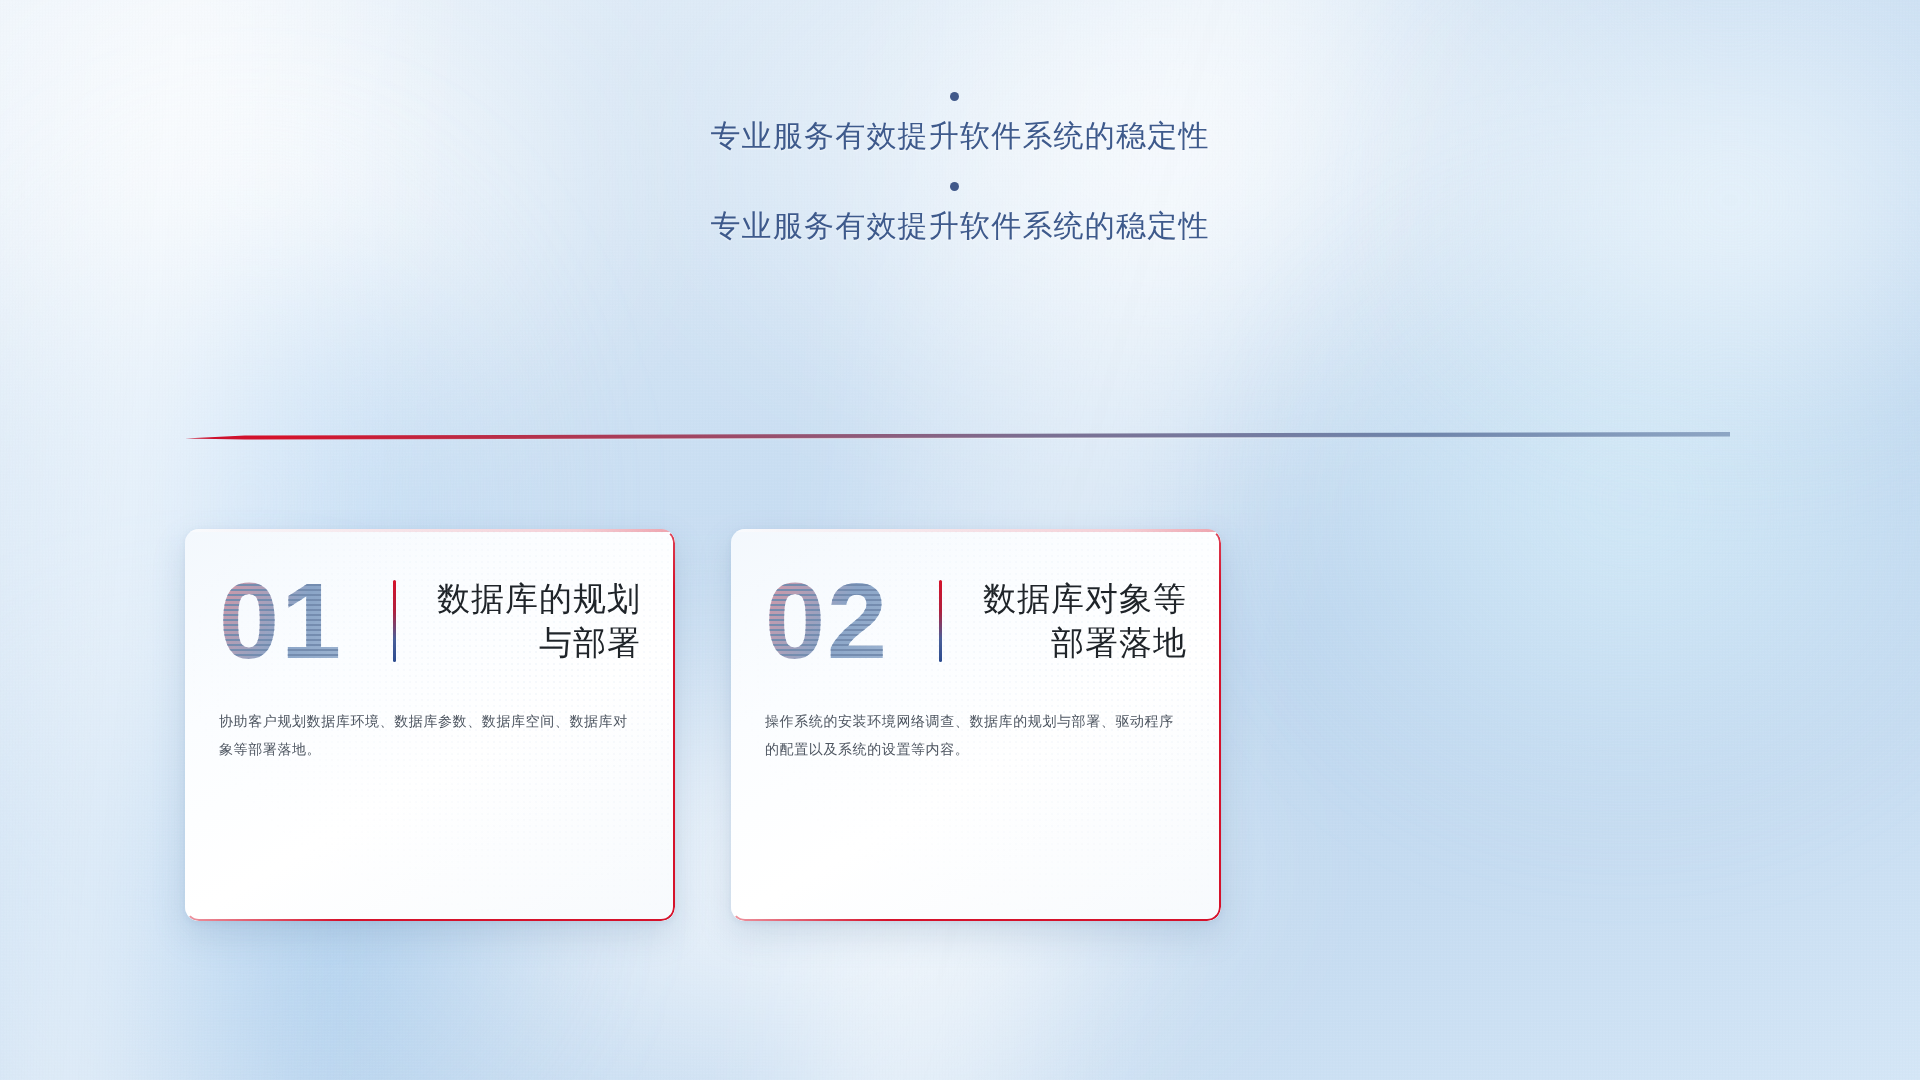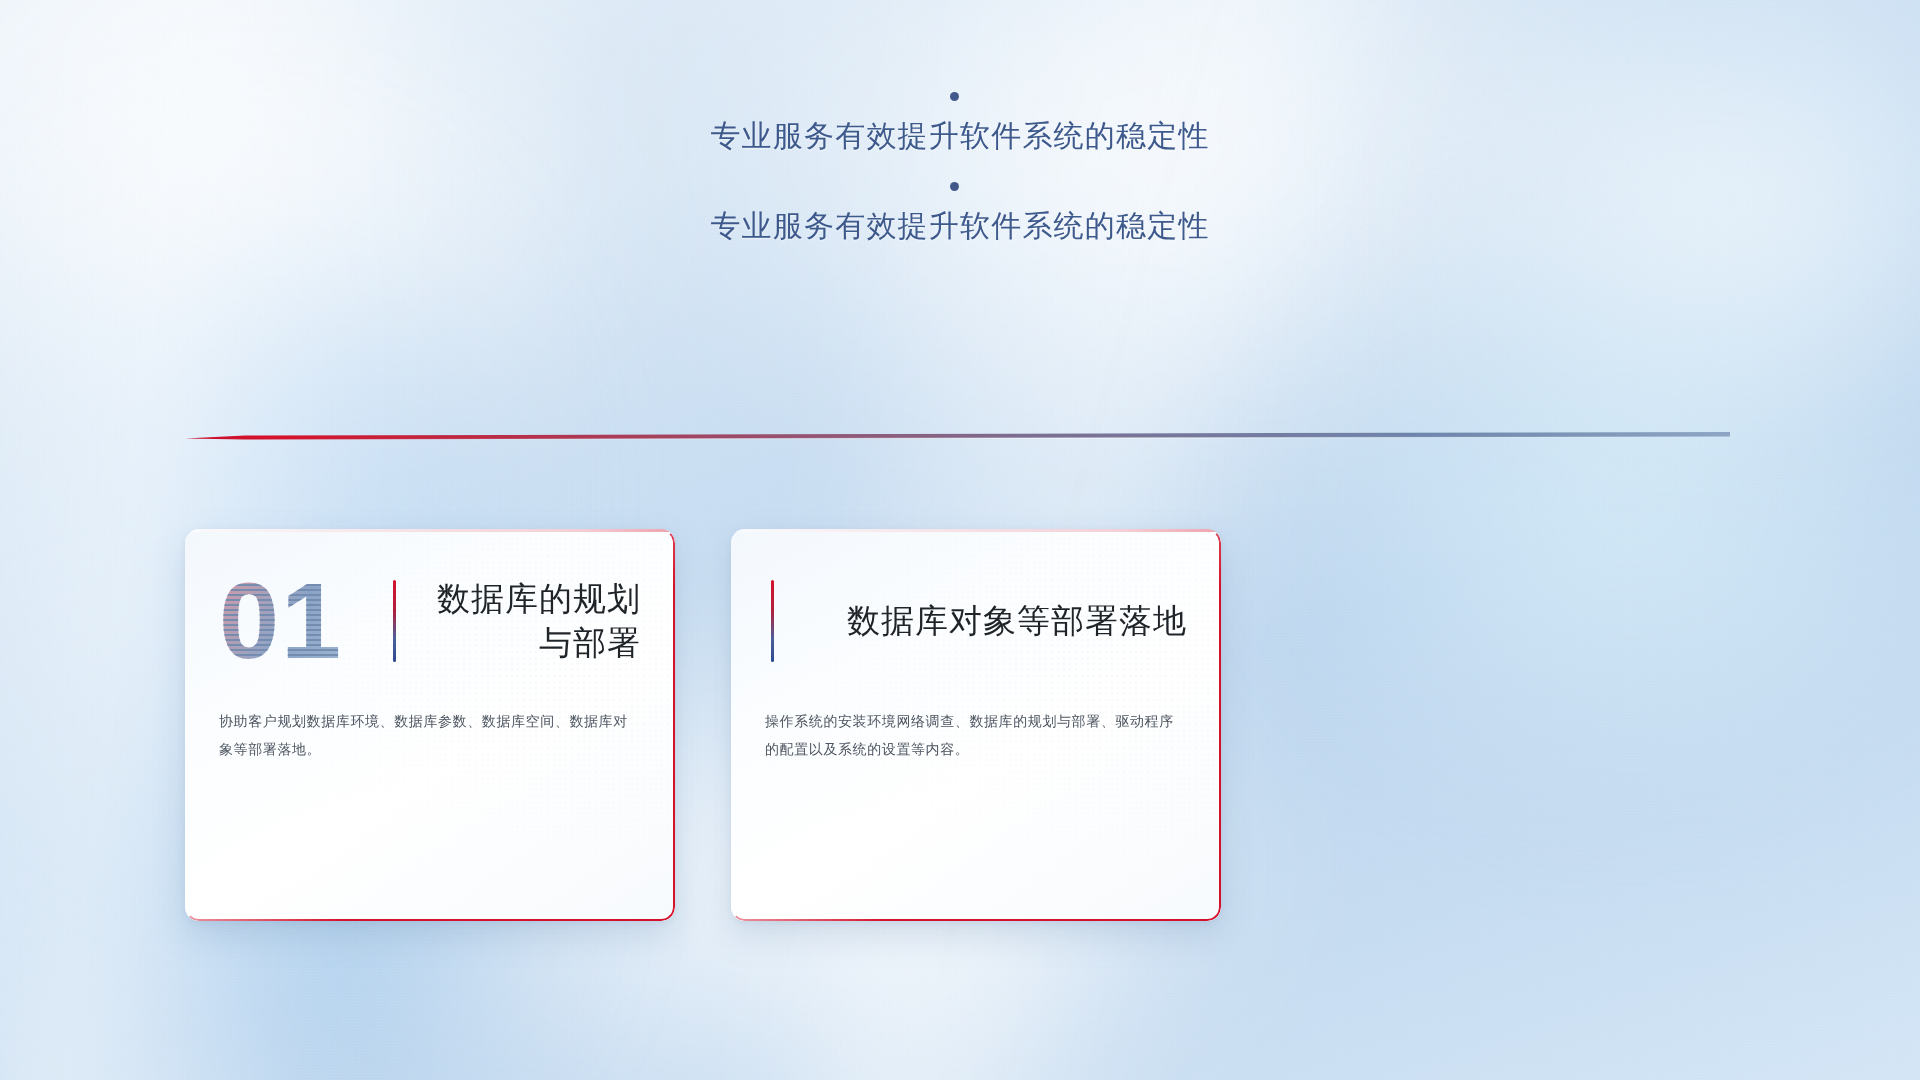--- a/index.html
+++ b/index.html
@@ -221,20 +221,23 @@
         <div class="card-title">数据库的规划与部署</div>
       </div>
       <div class="card-body">协助客户规划数据库环境、数据库参数、数据库空间、数据库对象等部署落地。</div>
     </div>
 
     <div class="card">
       <div class="card-dots"></div>
       <div class="card-top-sheen"></div>
       <div class="card-accent"></div>
       <div class="card-head">
+        <div class="bignum">
+          <span>02</span>
+        </div>
         <div class="divider-bar"></div>
         <div class="card-title">数据库对象等部署落地</div>
       </div>
       <div class="card-body">操作系统的安装环境网络调查、数据库的规划与部署、驱动程序的配置以及系统的设置等内容。</div>
     </div>
 
 
   </div>
 </div>
 

